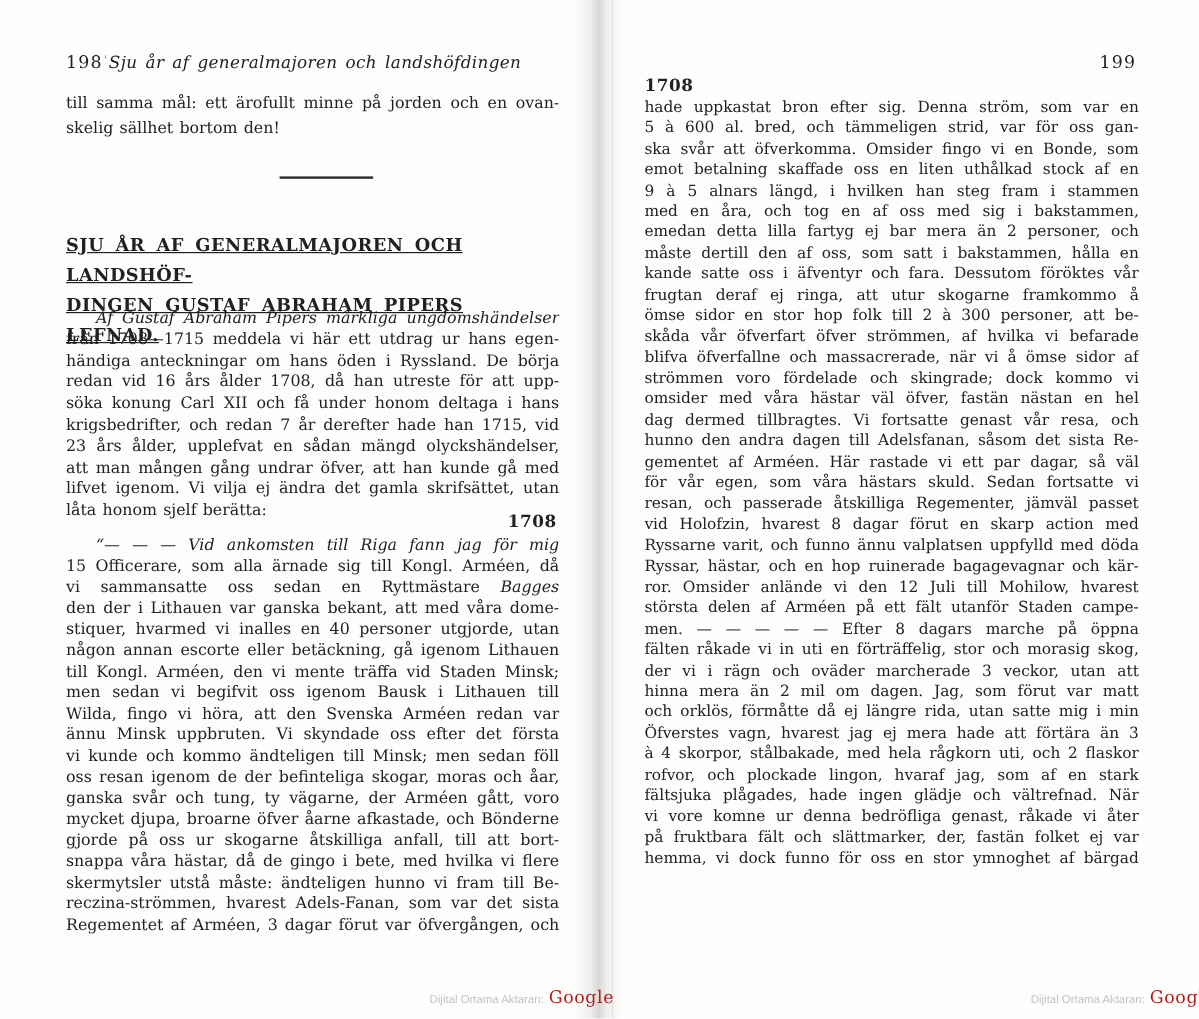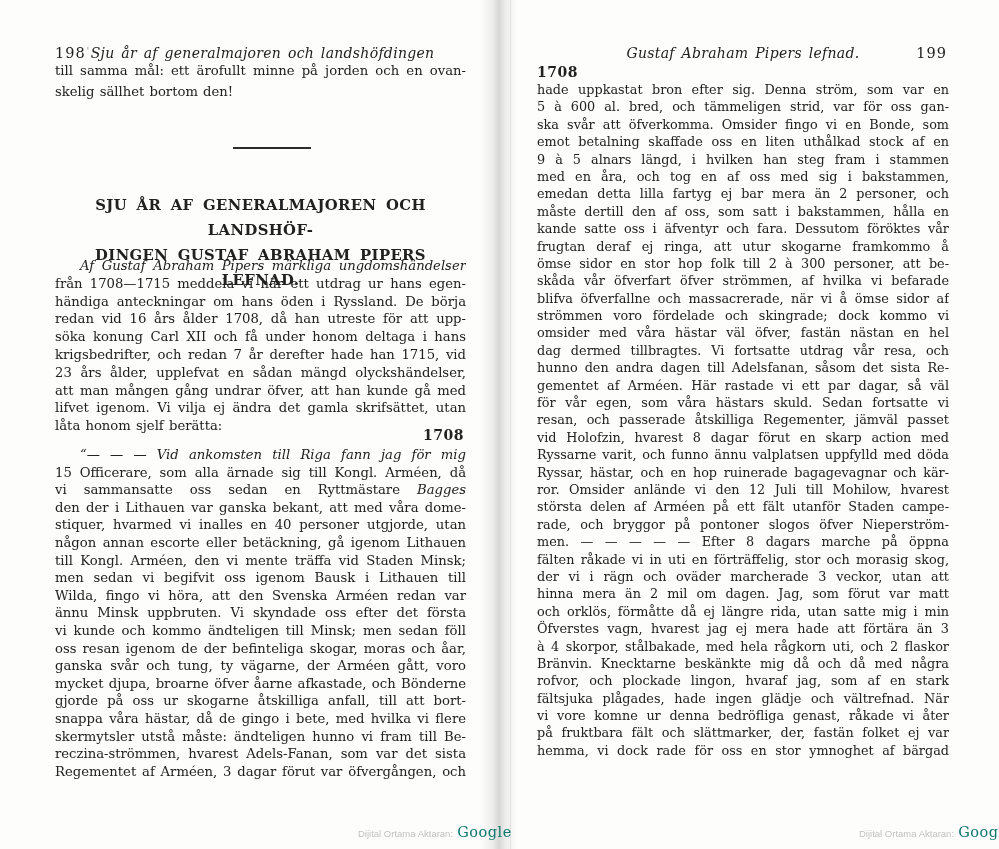--- a/index.html
+++ b/index.html
@@ -28,40 +28,40 @@
   .page-left .pagenum{left:0;}
   .page-right .pagenum{right:2px;}
   .head-title{display:block;text-align:center;font-style:italic;letter-spacing:0.3px;word-spacing:2px;}
   .tick{opacity:0.55;font-style:normal;font-size:10px;vertical-align:4px;margin-right:1px;}
 
   .blk{position:absolute;left:0;right:0;}
   .ln{height:var(--lh);line-height:var(--lh);text-align:justify;text-align-last:justify;overflow:hidden;word-spacing:1px;}
   .end-last .ln:last-child{text-align-last:left;}
   .indent-first .ln:first-child{text-indent:25px;font-style:italic;}
 
-  .intro{top:60px;--lh:21px;}
+  .intro{top:76px;--lh:21px;}
   .divider{position:absolute;top:147px;left:178px;width:78px;border-top:2px solid #2c2c2c;}
   .chapter-title{
-    position:absolute;top:192px;left:0;right:0;text-align:center;
-    font-weight:bold;font-size:14.8px;letter-spacing:0.4px;word-spacing:4px;line-height:25px;
+    position:absolute;top:192px;left:0;right:0;text-align:left;
+    font-weight:bold;font-size:14.8px;letter-spacing:0.4px;word-spacing:4px;line-height:25px;text-decoration:underline;
   }
   .para{top:257px;--lh:17.8px;}
   .margin-year{position:absolute;font-weight:600;font-size:14px;letter-spacing:0.5px;}
   .page-left .margin-year{top:427px;right:2px;}
   .page-right .margin-year{top:64px;left:0;}
   .quote{position:absolute;left:0;right:0;top:446px;--lh:17.6px;}
   .quote .sub{position:static;}
   .it{font-style:italic;}
   .rbody{top:81px;--lh:17.4px;}
 
   .watermark{position:absolute;top:824px;white-space:nowrap;}
   .page-left .watermark{left:303px;}
   .page-right .watermark{left:322px;}
   .wm-label{font-family:"Liberation Sans",sans-serif;font-size:9.5px;color:#c2c2c2;}
-  .wm-brand{font-family:"DejaVu Serif",serif;font-size:14.5px;color:#0f766e;letter-spacing:0.5px;}
+  .wm-brand{font-family:"DejaVu Serif",serif;font-size:14.5px;color:#b91c1c;letter-spacing:0.5px;}
 </style>
 </head>
 <body>
 
 <div class="spread">
   <div class="gutter"></div>
   <div class="gutter-edge"></div>
 
   <div class="page page-left">
     <div class="running-head">
@@ -123,21 +123,20 @@
     </div>
 
     <div class="watermark">
       <span class="wm-label">Dijital Ortama Aktaran:</span>
       <span class="wm-brand">Google</span>
     </div>
   </div>
 
   <div class="page page-right">
     <div class="running-head">
-      <span class="head-title">Gustaf Abraham Pipers lefnad.</span>
       <span class="pagenum">199</span>
     </div>
 
     <div class="margin-year">1708</div>
 
     <div class="blk rbody">
         <div class="ln">hade uppkastat bron efter sig. Denna ström, som var en</div>
         <div class="ln">5 à 600 al. bred, och tämmeligen strid, var för oss gan-</div>
         <div class="ln">ska svår att öfverkomma. Omsider fingo vi en Bonde, som</div>
         <div class="ln">emot betalning skaffade oss en liten uthålkad stock af en</div>
@@ -145,44 +144,42 @@
         <div class="ln">med en åra, och tog en af oss med sig i bakstammen,</div>
         <div class="ln">emedan detta lilla fartyg ej bar mera än 2 personer, och</div>
         <div class="ln">måste dertill den af oss, som satt i bakstammen, hålla en</div>
         <div class="ln">kande satte oss i äfventyr och fara. Dessutom föröktes vår</div>
         <div class="ln">frugtan deraf ej ringa, att utur skogarne framkommo å</div>
         <div class="ln">ömse sidor en stor hop folk till 2 à 300 personer, att be-</div>
         <div class="ln">skåda vår öfverfart öfver strömmen, af hvilka vi befarade</div>
         <div class="ln">blifva öfverfallne och massacrerade, när vi å ömse sidor af</div>
         <div class="ln">strömmen voro fördelade och skingrade; dock kommo vi</div>
         <div class="ln">omsider med våra hästar väl öfver, fastän nästan en hel</div>
-        <div class="ln">dag dermed tillbragtes. Vi fortsatte utdrag vår resa, och</div>
+        <div class="ln">dag dermed tillbragtes. Vi fortsatte genast vår resa, och</div>
         <div class="ln">hunno den andra dagen till Adelsfanan, såsom det sista Re-</div>
         <div class="ln">gementet af Arméen. Här rastade vi ett par dagar, så väl</div>
         <div class="ln">för vår egen, som våra hästars skuld. Sedan fortsatte vi</div>
         <div class="ln">resan, och passerade åtskilliga Regementer, jämväl passet</div>
         <div class="ln">vid Holofzin, hvarest 8 dagar förut en skarp action med</div>
         <div class="ln">Ryssarne varit, och funno ännu valplatsen uppfylld med döda</div>
         <div class="ln">Ryssar, hästar, och en hop ruinerade bagagevagnar och kär-</div>
         <div class="ln">ror. Omsider anlände vi den 12 Juli till Mohilow, hvarest</div>
         <div class="ln">största delen af Arméen på ett fält utanför Staden campe-</div>
-        <div class="ln">rade, och bryggor på pontoner slogos öfver Nieperström-</div>
         <div class="ln">men. — — — — — Efter 8 dagars marche på öppna</div>
         <div class="ln">fälten råkade vi in uti en förträffelig, stor och morasig skog,</div>
         <div class="ln">der vi i rägn och oväder marcherade 3 veckor, utan att</div>
         <div class="ln">hinna mera än 2 mil om dagen. Jag, som förut var matt</div>
         <div class="ln">och orklös, förmåtte då ej längre rida, utan satte mig i min</div>
         <div class="ln">Öfverstes vagn, hvarest jag ej mera hade att förtära än 3</div>
         <div class="ln">à 4 skorpor, stålbakade, med hela rågkorn uti, och 2 flaskor</div>
-        <div class="ln">Bränvin. Knecktarne beskänkte mig då och då med några</div>
         <div class="ln">rofvor, och plockade lingon, hvaraf jag, som af en stark</div>
         <div class="ln">fältsjuka plågades, hade ingen glädje och vältrefnad. När</div>
         <div class="ln">vi vore komne ur denna bedröfliga genast, råkade vi åter</div>
         <div class="ln">på fruktbara fält och slättmarker, der, fastän folket ej var</div>
-        <div class="ln">hemma, vi dock rade för oss en stor ymnoghet af bärgad</div>
+        <div class="ln">hemma, vi dock funno för oss en stor ymnoghet af bärgad</div>
       </div>
 
     <div class="watermark">
       <span class="wm-label">Dijital Ortama Aktaran:</span>
       <span class="wm-brand">Google</span>
     </div>
   </div>
 </div>
 
 </body></html>

